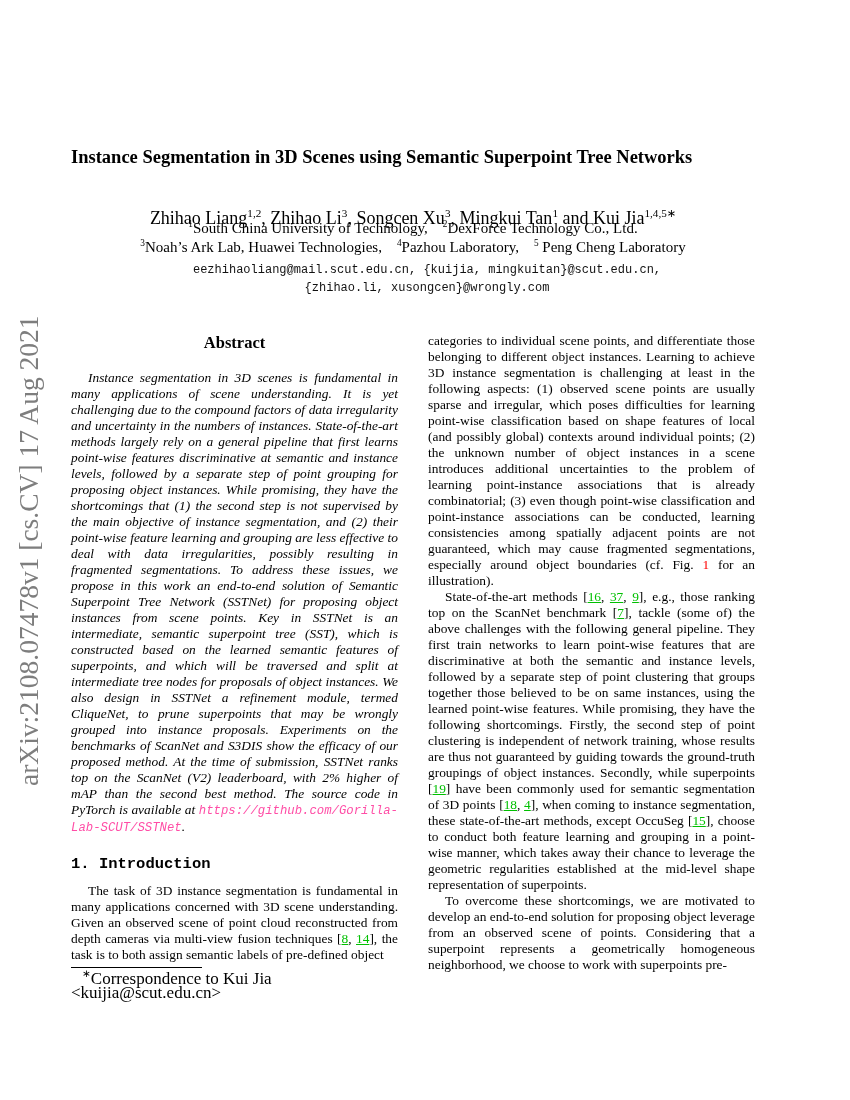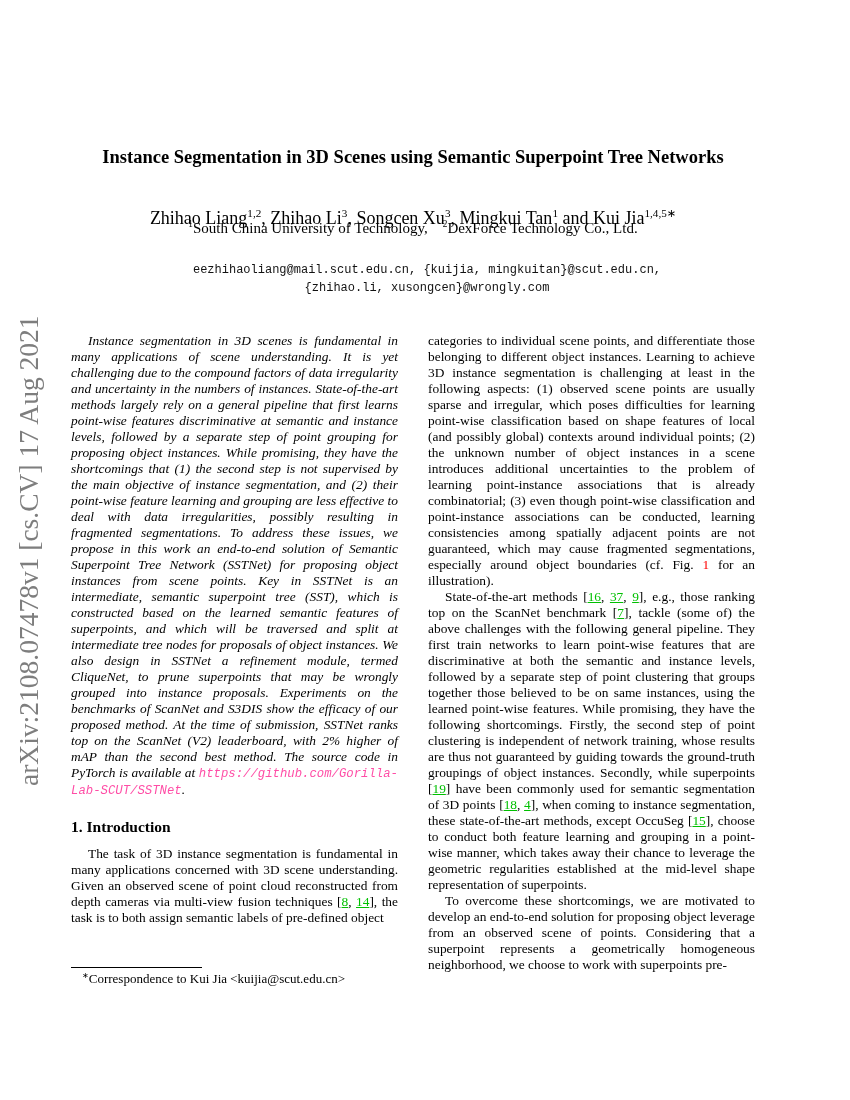--- a/index.html
+++ b/index.html
@@ -17,21 +17,21 @@
   }
   
   .watermark{
     position:absolute;left:13px;top:268px;height:566px;width:36px;
     writing-mode:vertical-rl;transform:rotate(180deg);
     font-size:27.5px;color:var(--wm);white-space:nowrap;text-align:center;
     font-family:"Liberation Serif", serif;
   }
   
   .title{
-    position:absolute;left:71px;width:684px;top:147px;text-align:center;
+    position:absolute;left:71px;width:684px;top:147px;text-align:left;
     font-size:18.5px;font-weight:bold;white-space:nowrap;
   }
   .authors{
     position:absolute;left:71px;width:684px;top:196px;text-align:center;
     font-size:18px;white-space:nowrap;margin-top:12px;
   }
   .affils{
     position:absolute;left:71px;width:684px;top:219px;text-align:center;
     font-size:15px;line-height:18.5px;
   }
@@ -49,53 +49,55 @@
   .abstract-heading{
     text-align:center;font-size:16.5px;font-weight:bold;margin:0 0 17px 0;
   }
   p.body{
     margin:0;font-size:13.4px;line-height:16px;text-align:justify;
     text-indent:17px;
   }
   p.abstract-body{font-style:italic;}
   p.no-indent{text-indent:0;}
   .section-heading{
-    font-size:15.5px;font-weight:bold;margin:19px 0 10px 0;
+    font-size:15.5px;font-weight:bold;margin:19px 0 10px 0;font-family:Liberation Mono, monospace;
   }
   .seg-cite{color:var(--cite);cursor:pointer;text-decoration:underline;}
   .seg-ref{color:var(--ref);cursor:pointer;}
   a.seg-link{
     color:var(--url);font-family:"Liberation Mono", monospace;
     font-size:12.3px;font-style:italic;text-decoration:none;
     word-break:break-all;cursor:pointer;
   }
   
   .footnote{position:absolute;left:71px;top:967px;width:327px;}
   .footnote-rule{width:131px;border-top:1.2px solid #000;margin:0 0 4px 0;}
-  .footnote-text{font-size:13px;line-height:14px;text-indent:11px;}
+  .footnote-text{font-size:17px;line-height:14px;text-indent:11px;}
 </style>
 </head>
 <body>
 
 <div class="watermark">arXiv:2108.07478v1  [cs.CV]  17 Aug 2021</div>
 
 <div class="title">Instance Segmentation in 3D Scenes using Semantic Superpoint Tree Networks</div>
 
 <div class="authors"><span>Zhihao Liang</span><sup class="seg-sup">1,2</sup><span>, Zhihao Li</span><sup class="seg-sup">3</sup><span>, Songcen Xu</span><sup class="seg-sup">3</sup><span>, Mingkui Tan</span><sup class="seg-sup">1</sup><span> and Kui Jia</span><sup class="seg-sup">1,4,5∗</sup></div>
 
 <div class="affils">
   <div><sup class="seg-sup">1</sup><span>South China University of Technology,</span><span class="seg-gap"></span><sup class="seg-sup">2</sup><span>DexForce Technology Co., Ltd.</span></div>
+  <div><sup class="seg-sup">3</sup><span>Noah’s Ark Lab, Huawei Technologies,</span><span class="seg-gap"></span><sup class="seg-sup">4</sup><span>Pazhou Laboratory,</span><span class="seg-gap"></span><sup class="seg-sup">5</sup><span> Peng Cheng Laboratory</span></div>
 </div>
 
 <div class="emails">
   <div>eezhihaoliang@mail.scut.edu.cn, {kuijia, mingkuitan}@scut.edu.cn,</div>
   <div>{zhihao.li, xusongcen}@wrongly.com</div>
 </div>
 
 <div class="col-left">
+  <div class="abstract-heading">Abstract</div>
   <p class="body abstract-body"><span>Instance segmentation in 3D scenes is fundamental in many applications of scene understanding. It is yet challenging due to the compound factors of data irregularity and uncertainty in the numbers of instances. State-of-the-art methods largely rely on a general pipeline that first learns point-wise features discriminative at semantic and instance levels, followed by a separate step of point grouping for proposing object instances. While promising, they have the shortcomings that (1) the second step is not supervised by the main objective of instance segmentation, and (2) their point-wise feature learning and grouping are less effective to deal with data irregularities, possibly resulting in fragmented segmentations. To address these issues, we propose in this work an end-to-end solution of Semantic Superpoint Tree Network (SSTNet) for proposing object instances from scene points. Key in SSTNet is an intermediate, semantic superpoint tree (SST), which is constructed based on the learned semantic features of superpoints, and which will be traversed and split at intermediate tree nodes for proposals of object instances. We also design in SSTNet a refinement module, termed CliqueNet, to prune superpoints that may be wrongly grouped into instance proposals. Experiments on the benchmarks of ScanNet and S3DIS show the efficacy of our proposed method. At the time of submission, SSTNet ranks top on the ScanNet (V2) leaderboard, with 2% higher of mAP than the second best method. The source code in PyTorch is available at </span><a class="seg-link">https://github.com/Gorilla-Lab-SCUT/SSTNet</a><span>.</span></p>
   <div class="section-heading">1. Introduction</div>
   <p class="body"><span>The task of 3D instance segmentation is fundamental in many applications concerned with 3D scene understanding. Given an observed scene of point cloud reconstructed from depth cameras via multi-view fusion techniques [</span><span class="seg-cite">8</span><span>, </span><span class="seg-cite">14</span><span>], the task is to both assign semantic labels of pre-defined object</span></p>
 </div>
 
 <div class="col-right">
   <p class="body no-indent"><span>categories to individual scene points, and differentiate those belonging to different object instances. Learning to achieve 3D instance segmentation is challenging at least in the following aspects: (1) observed scene points are usually sparse and irregular, which poses difficulties for learning point-wise classification based on shape features of local (and possibly global) contexts around individual points; (2) the unknown number of object instances in a scene introduces additional uncertainties to the problem of learning point-instance associations that is already combinatorial; (3) even though point-wise classification and point-instance associations can be conducted, learning consistencies among spatially adjacent points are not guaranteed, which may cause fragmented segmentations, especially around object boundaries (cf. Fig. </span><span class="seg-ref">1</span><span> for an illustration).</span></p>
   <p class="body"><span>State-of-the-art methods [</span><span class="seg-cite">16</span><span>, </span><span class="seg-cite">37</span><span>, </span><span class="seg-cite">9</span><span>], e.g., those ranking top on the ScanNet benchmark [</span><span class="seg-cite">7</span><span>], tackle (some of) the above challenges with the following general pipeline. They first train networks to learn point-wise features that are discriminative at both the semantic and instance levels, followed by a separate step of point clustering that groups together those believed to be on same instances, using the learned point-wise features. While promising, they have the following shortcomings. Firstly, the second step of point clustering is independent of network training, whose results are thus not guaranteed by guiding towards the ground-truth groupings of object instances. Secondly, while superpoints [</span><span class="seg-cite">19</span><span>] have been commonly used for semantic segmentation of 3D points [</span><span class="seg-cite">18</span><span>, </span><span class="seg-cite">4</span><span>], when coming to instance segmentation, these state-of-the-art methods, except OccuSeg [</span><span class="seg-cite">15</span><span>], choose to conduct both feature learning and grouping in a point-wise manner, which takes away their chance to leverage the geometric regularities established at the mid-level shape representation of superpoints.</span></p>
   <p class="body"><span>To overcome these shortcomings, we are motivated to develop an end-to-end solution for proposing object leverage from an observed scene of points. Considering that a superpoint represents a geometrically homogeneous neighborhood, we choose to work with superpoints pre-</span></p>
 </div>

